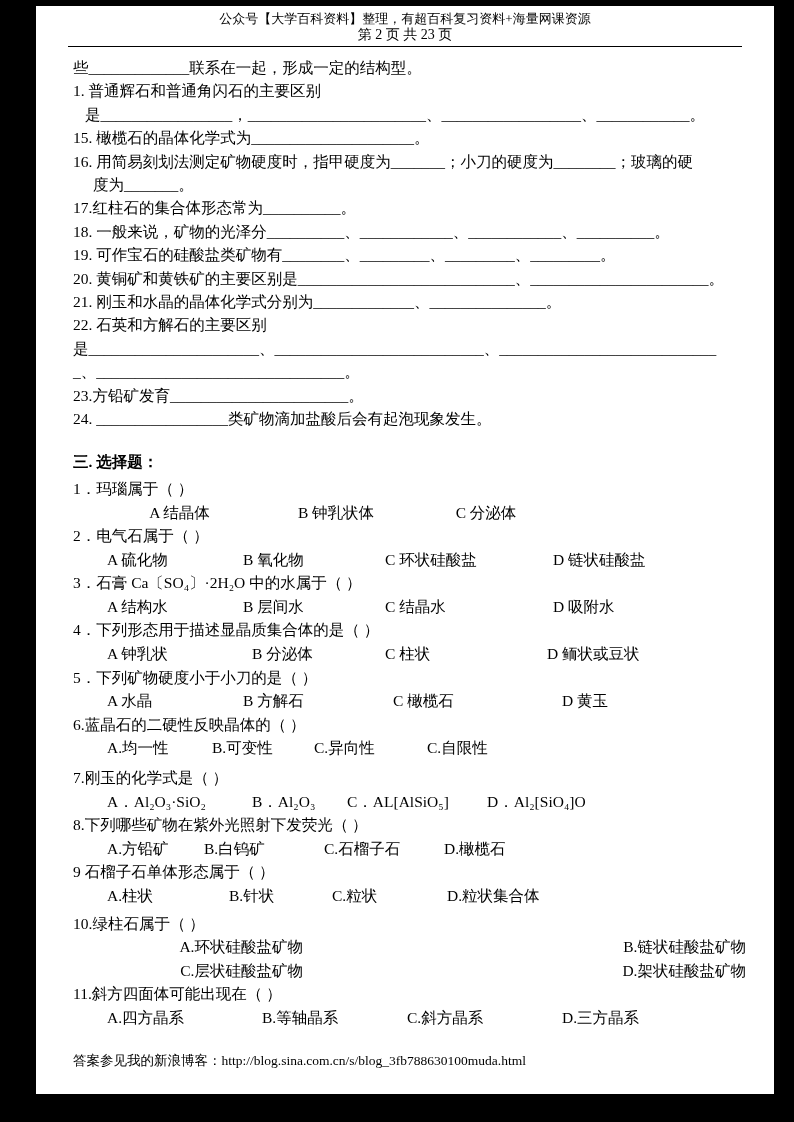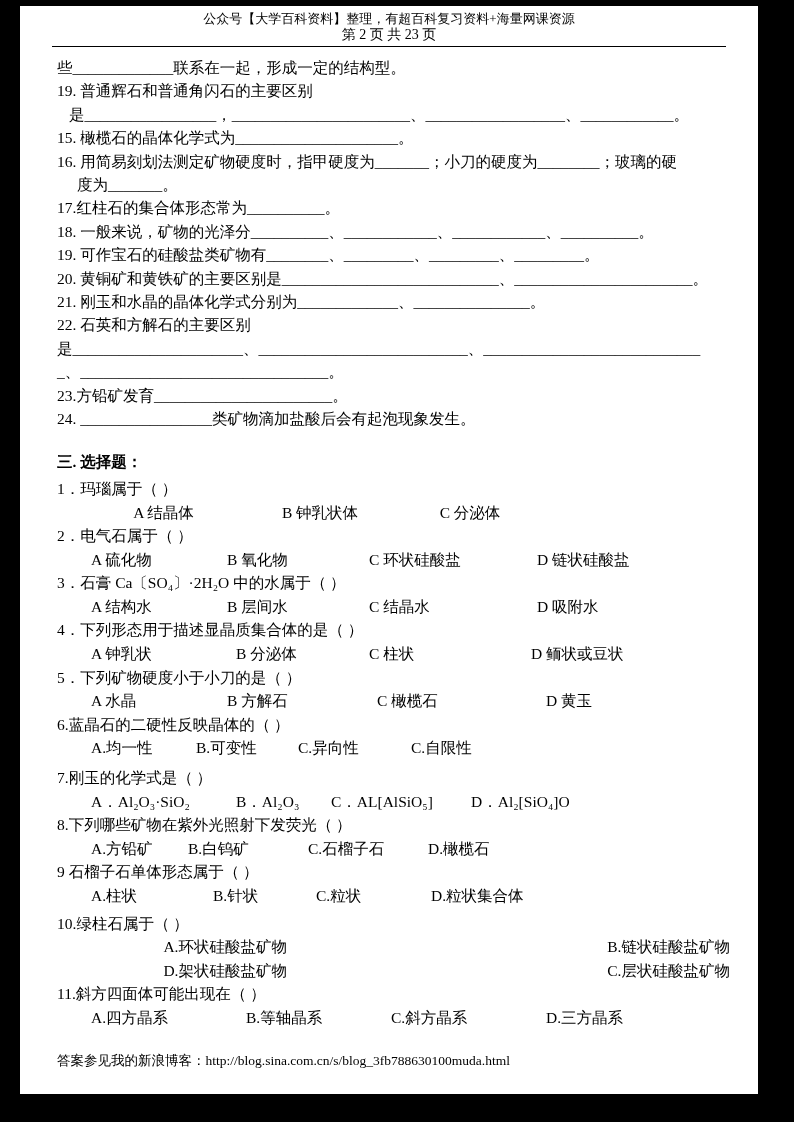--- a/index.html
+++ b/index.html
@@ -3,21 +3,21 @@
 <meta charset="utf-8">
 <style>
   html,body{margin:0;padding:0;}
   body{
     width:794px;height:1122px;position:relative;
     background:#000;
     font-family:"Liberation Serif","DejaVu Serif",serif;
     color:#000;
   }
   .page{
-    position:absolute;left:20px;top:6px;width:738px;height:1088px;
+    position:absolute;left:36px;top:6px;width:738px;height:1088px;
     background:#fff;overflow:hidden;
   }
   .header{text-align:center;padding-top:4px;}
   .h1{font-size:13px;line-height:17px;}
   .h2{font-size:14px;line-height:16px;}
   .rule{border-top:1.6px solid #000;margin:3px 32px 0 32px;height:0;}
   .content{padding:9px 28px 0 37px;}
   .line{font-size:15.5px;line-height:23.4px;white-space:nowrap;}
   .ind-sm{padding-left:12px;}
   .ind-md{padding-left:20px;}
@@ -50,21 +50,21 @@
 
   <div class="header">
     <div class="h1">公众号【大学百科资料】整理，有超百科复习资料+海量网课资源</div>
     <div class="h2">第 2 页  共 23 页</div>
   </div>
   <div class="rule"></div>
 
   <div class="content">
 
     <div class="line">些_____________联系在一起，形成一定的结构型。</div>
-    <div class="line">19. 普通辉石和普通角闪石的主要区别</div>
+    <div class="line">1. 普通辉石和普通角闪石的主要区别</div>
     <div class="line ind-sm">是_________________，_______________________、__________________、____________。</div>
     <div class="line">15. 橄榄石的晶体化学式为_____________________。</div>
     <div class="line">16. 用简易刻划法测定矿物硬度时，指甲硬度为_______；小刀的硬度为________；玻璃的硬</div>
     <div class="line ind-md">度为_______。</div>
     <div class="line">17.红柱石的集合体形态常为__________。</div>
     <div class="line">18. 一般来说，矿物的光泽分__________、____________、____________、__________。</div>
     <div class="line">19. 可作宝石的硅酸盐类矿物有________、_________、_________、_________。</div>
     <div class="line">20. 黄铜矿和黄铁矿的主要区别是____________________________、_______________________。</div>
     <div class="line">21. 刚玉和水晶的晶体化学式分别为_____________、_______________。</div>
     <div class="line">22. 石英和方解石的主要区别</div>
@@ -162,22 +162,22 @@
         <span>C.粒状</span>
         <span>D.粒状集合体</span>
       </div>
     </div>
 
     <div class="mcq mt4">
       <div class="line">10.绿柱石属于（ ）</div>
       <div class="opts g-i">
         <span>A.环状硅酸盐矿物</span>
         <span>B.链状硅酸盐矿物</span>
+        <span>C.层状硅酸盐矿物</span>
         <span>D.架状硅酸盐矿物</span>
-        <span>C.层状硅酸盐矿物</span>
       </div>
     </div>
 
     <div class="mcq">
       <div class="line">11.斜方四面体可能出现在（ ）</div>
       <div class="opts g-j">
         <span>A.四方晶系</span>
         <span>B.等轴晶系</span>
         <span>C.斜方晶系</span>
         <span>D.三方晶系</span>

